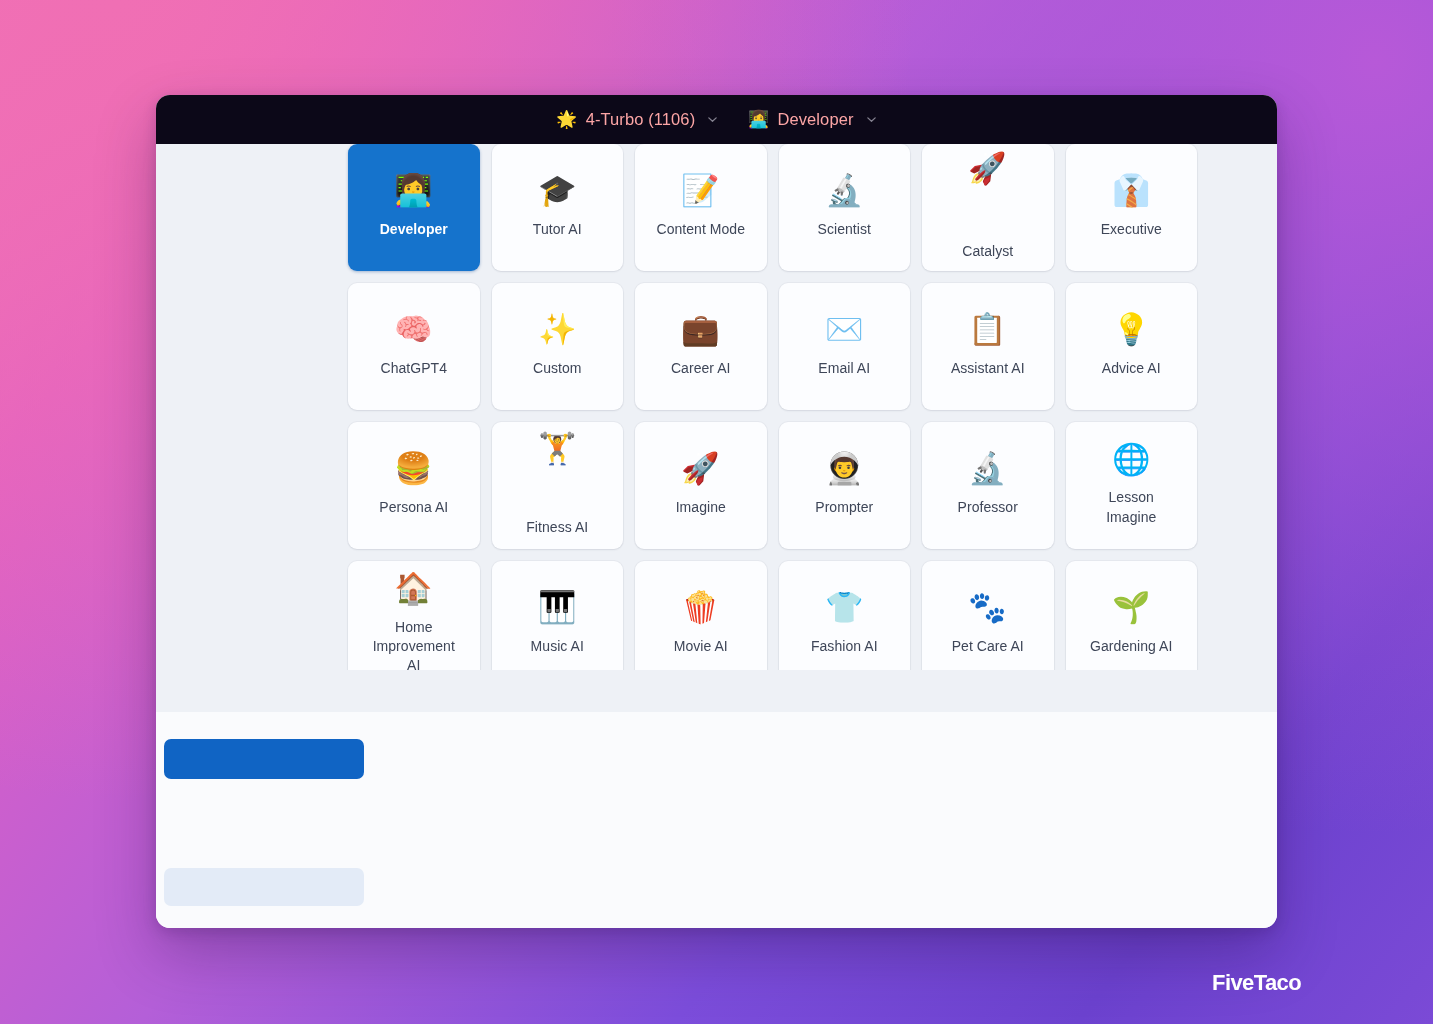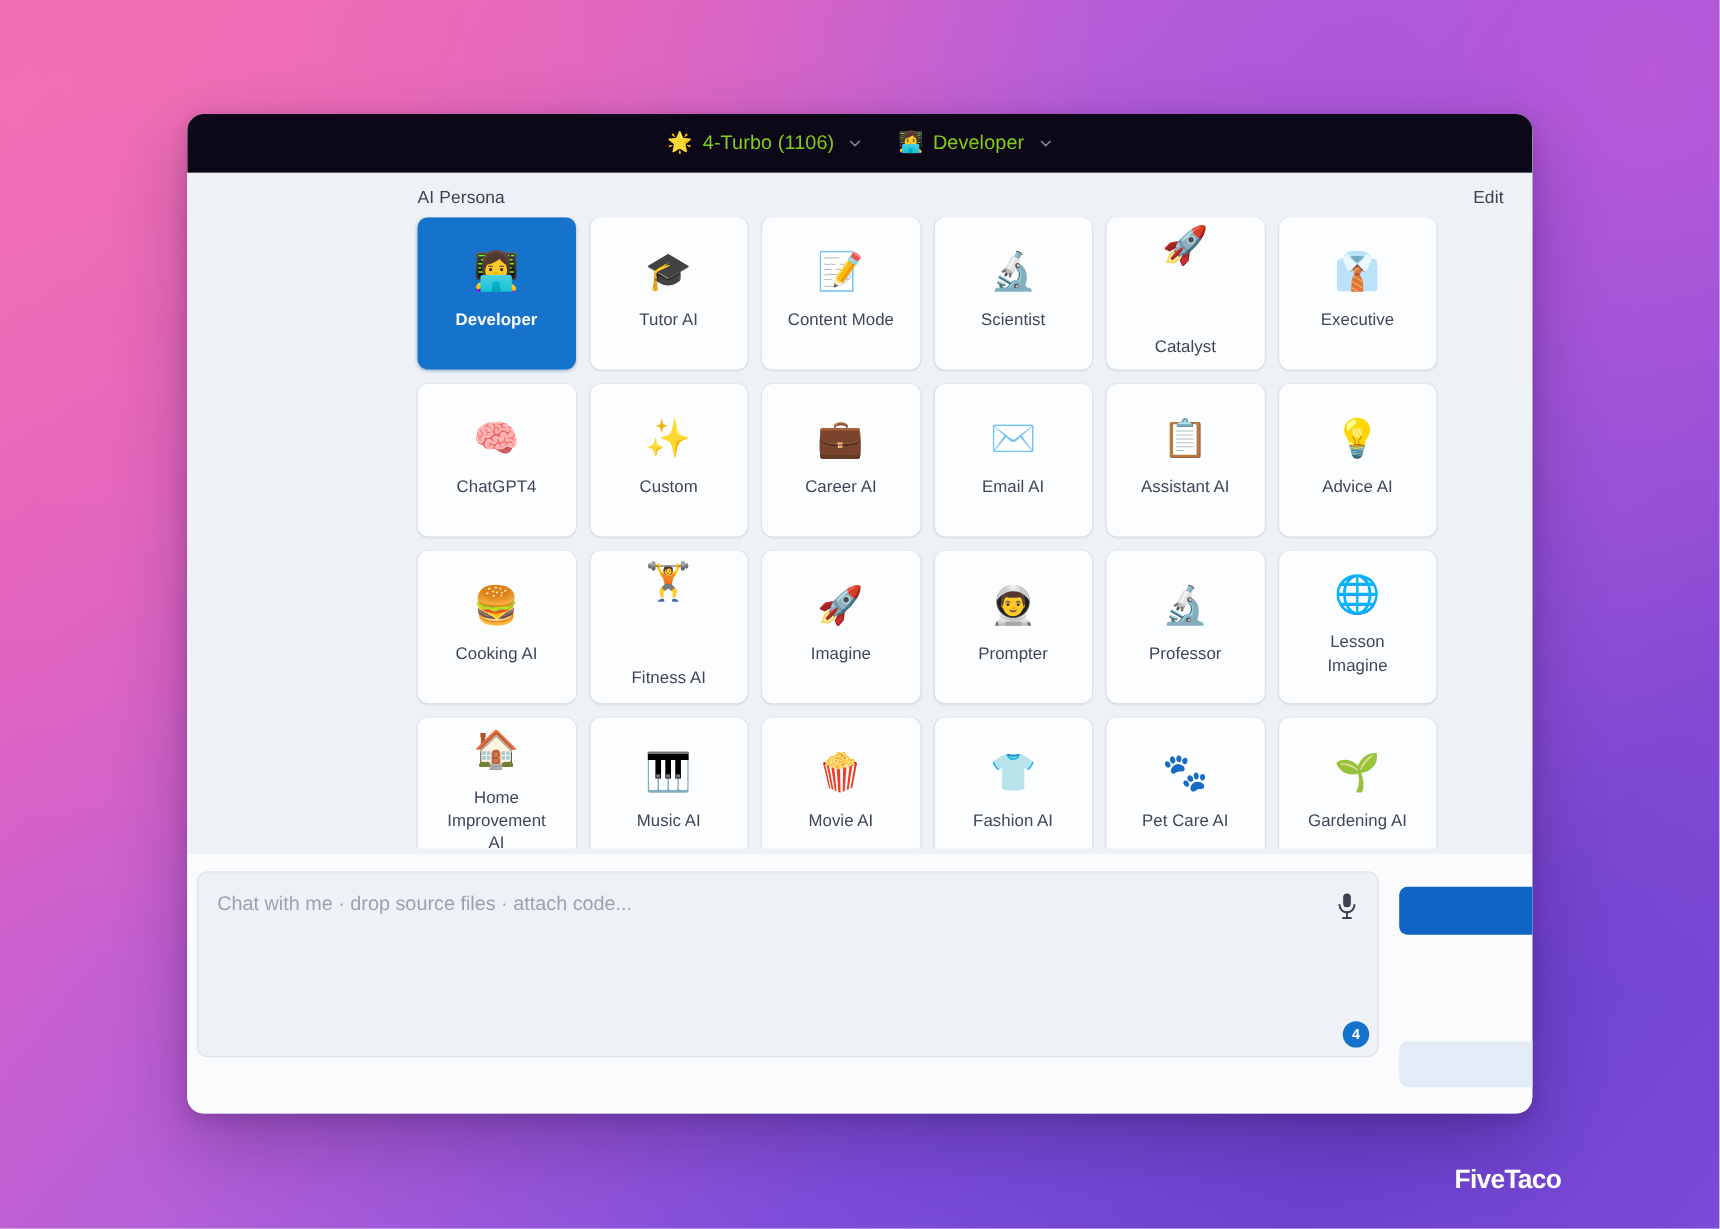--- a/index.html
+++ b/index.html
@@ -55,21 +55,21 @@
     align-items: center;
     gap: 8px;
     cursor: pointer;
   }
   .tb-emoji {
     font-size: 17px;
     line-height: 1;
     font-family: "DejaVu Sans", sans-serif;
   }
   .tb-label {
-    color: #84cc16;
+    color: #fca5a5;
     font-size: 16.5px;
     letter-spacing: 0.1px;
   }
   .chev {
     width: 11px;
     height: 11px;
     margin-left: 4px;
     opacity: 0.62;
     flex: 0 0 auto;
   }
@@ -291,24 +291,20 @@
           <svg viewBox="0 0 12 12" width="11" height="11">
               <path d="M2 4.2 L6 8 L10 4.2" fill="none" stroke="#cdcbd8" stroke-width="1.4" stroke-linecap="round" stroke-linejoin="round"></path>
             </svg>
         </span>
       </div>
 
     </div>
 
     <div class="persona-panel">
 
-      <div class="persona-head">
-        <span class="persona-title">AI Persona</span>
-        <span class="persona-edit">Edit</span>
-      </div>
 
       <div class="grid-clip">
         <div class="persona-grid" id="persona-grid">
             <div class="card selected" style="background: rgb(21, 115, 204);">
               <div class="card-emoji">👩‍💻</div>
               <div class="card-label" style="white-space: pre-line;">Developer</div>
             </div>
             <div class="card">
               <div class="card-emoji">🎓</div>
               <div class="card-label" style="white-space: pre-line;">Tutor AI</div>
@@ -348,21 +344,21 @@
             <div class="card">
               <div class="card-emoji">📋</div>
               <div class="card-label" style="white-space: pre-line;">Assistant AI</div>
             </div>
             <div class="card">
               <div class="card-emoji">💡</div>
               <div class="card-label" style="white-space: pre-line;">Advice AI</div>
             </div>
             <div class="card">
               <div class="card-emoji">🍔</div>
-              <div class="card-label" style="white-space: pre-line;">Cooking AI</div>
+              <div class="card-label" style="white-space: pre-line;">Persona AI</div>
             </div>
             <div class="card">
               <div class="card-emoji">🏋️</div>
               <div class="card-label" style="white-space: pre-line; margin-top: 40px;">Fitness AI</div>
             </div>
             <div class="card">
               <div class="card-emoji">🚀</div>
               <div class="card-label" style="white-space: pre-line;">Imagine</div>
             </div>
             <div class="card">
@@ -404,36 +400,20 @@
               <div class="card-emoji">🌱</div>
               <div class="card-label" style="white-space: pre-line;">Gardening AI</div>
             </div>
           </div>
       </div>
 
     </div>
 
     <div class="composer-area">
 
-      <div class="composer-wrap">
-        <textarea class="composer" placeholder="Chat with me · drop source files · attach code..." style=""></textarea>
-
-        <button class="mic-btn">
-          <span>
-            <svg width="17" height="24" viewBox="0 0 17 24">
-              <rect x="5.3" y="1.5" width="6.4" height="11.6" rx="3.2" fill="#3b4250"></rect>
-              <path d="M2.3 11.1 a6.2 6.2 0 0 0 12.4 0" fill="none" stroke="#3b4250" stroke-width="1.7" stroke-linecap="round"></path>
-              <rect x="7.7" y="16.5" width="1.6" height="5.4" fill="#3b4250"></rect>
-              <rect x="4.4" y="21.2" width="8.2" height="1.6" rx="0.8" fill="#3b4250"></rect>
-            </svg>
-          </span>
-        </button>
-
-        <div class="count-badge" style="background: rgb(21, 115, 204);">4</div>
-      </div>
 
       <div class="side-actions">
         <button class="btn-primary"></button>
         <button class="btn-ghost"></button>
       </div>
 
     </div>
 
   </div>
 

